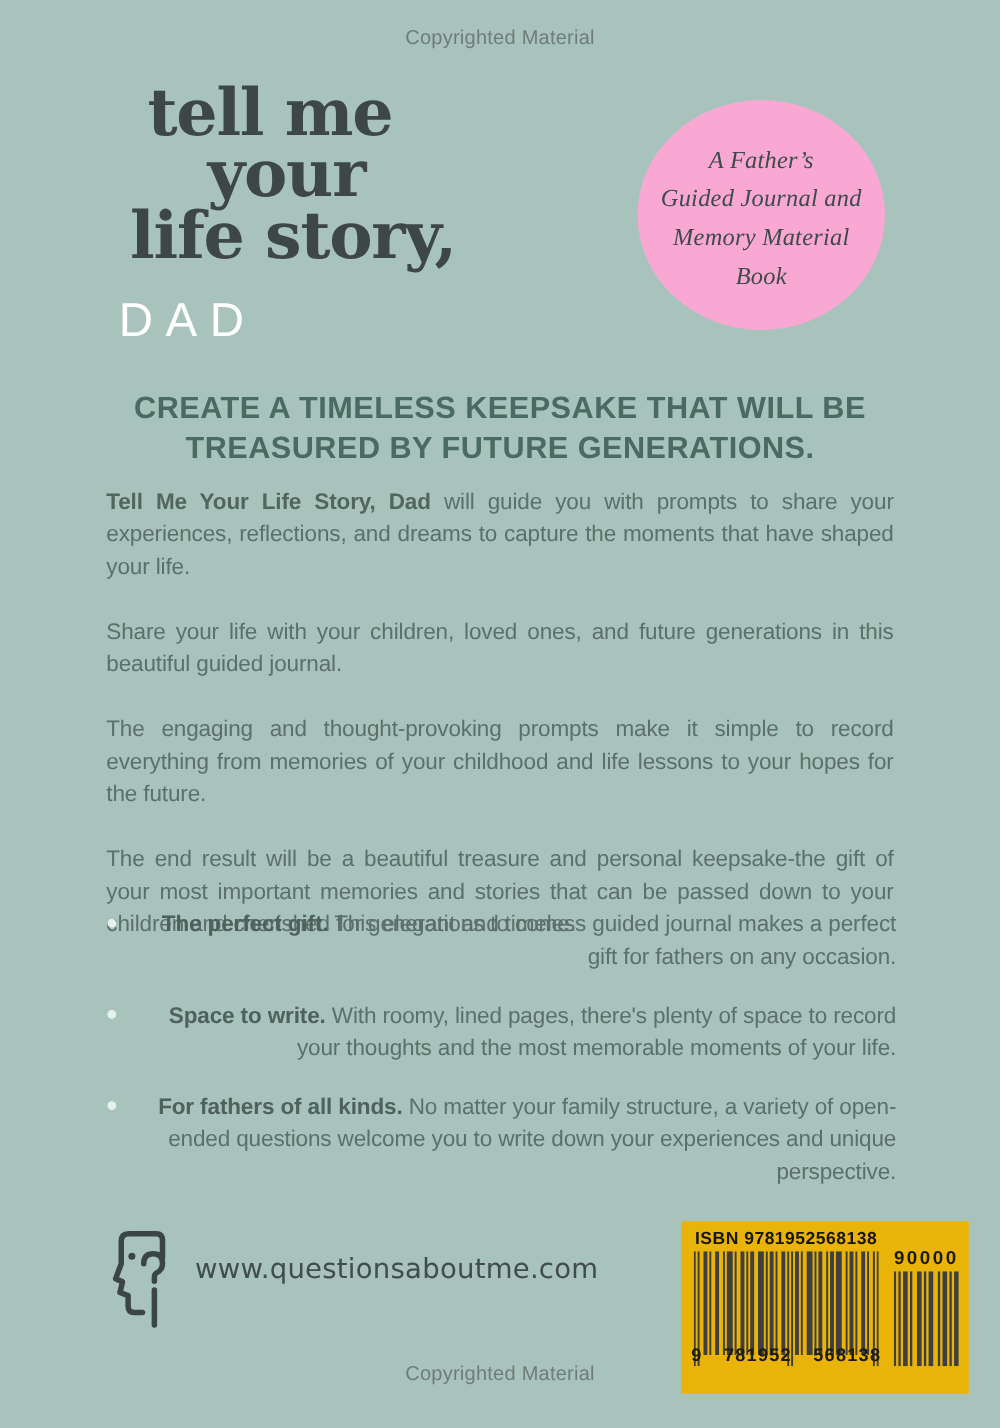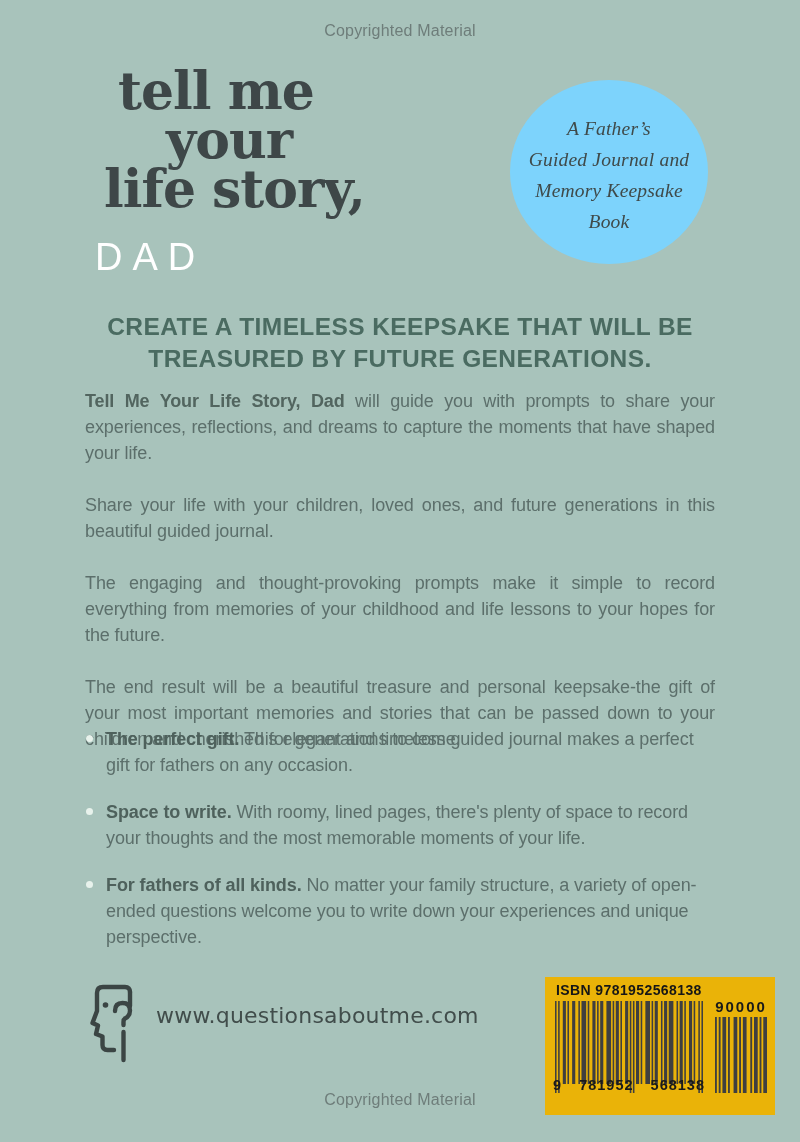--- a/index.html
+++ b/index.html
@@ -31,21 +31,21 @@
   .title-line3{margin-left:12px;}
   .title-sub{
     left:95px;top:236px;
     font-family:Liberation Sans, sans-serif;
     color:#ffffff;font-size:38px;letter-spacing:10px;font-weight:400;
   }
 
   
   .badge{
     left:510px;top:80px;width:198px;height:184px;border-radius:50%;
-    background:#7dd3fc;
+    background:#f9a8d4;
     display:flex;flex-direction:column;justify-content:center;align-items:center;
     text-align:center;padding-top:6px;box-sizing:border-box;
   }
   .badge div{
     font-family:"Liberation Serif",serif;font-style:italic;
     color:#3f4a4a;font-size:19.5px;line-height:31px;letter-spacing:.2px;
   }
 
   
   .headline{
@@ -59,21 +59,21 @@
     left:85px;top:388px;width:630px;
     color:#5c6f6b;font-size:18px;line-height:26px;letter-spacing:-0.1px;
   }
   .copy p{margin:0 0 26px 0;text-align:justify;}
   .copy strong{font-weight:bold;color:#52655f;}
 
   .bullets{
     left:85px;top:726px;width:632px;margin:0;padding:0;list-style:none;
     color:#5c6f6b;font-size:18px;line-height:26px;letter-spacing:-0.1px;
   }
-  .bullets li{position:relative;padding-left:21px;margin-bottom:21px;}
+  .bullets li{position:relative;padding-left:21px;margin-bottom:21px;text-align:right;}
   .bullets li::before{
     content:"";position:absolute;left:1px;top:9px;width:7px;height:7px;
     border-radius:50%;background:#e8f2ec;
   }
   .bullets strong{font-weight:bold;color:#4e615c;}
 
   
   .logo{left:83px;top:982px;}
   .website{
     left:156px;top:1003px;
@@ -110,21 +110,21 @@
 <div class="abs title-block">
   <div class="title-line1">tell me</div>
   <div class="title-line2">your</div>
   <div class="title-line3">life story,</div>
 </div>
 <div class="abs title-sub">DAD</div>
 
 <div class="abs badge">
   <div>A Father’s</div>
   <div>Guided Journal and</div>
-  <div>Memory Keepsake</div>
+  <div>Memory Material</div>
   <div>Book</div>
 </div>
 
 <div class="abs headline">
   <div>CREATE A TIMELESS KEEPSAKE THAT WILL BE</div>
   <div>TREASURED BY FUTURE GENERATIONS.</div>
 </div>
 
 <div class="abs copy">
   <p><strong>Tell Me Your Life Story, Dad</strong><span> will guide you with prompts to share your experiences, reflections, and dreams to capture the moments that have shaped your life.</span></p>

